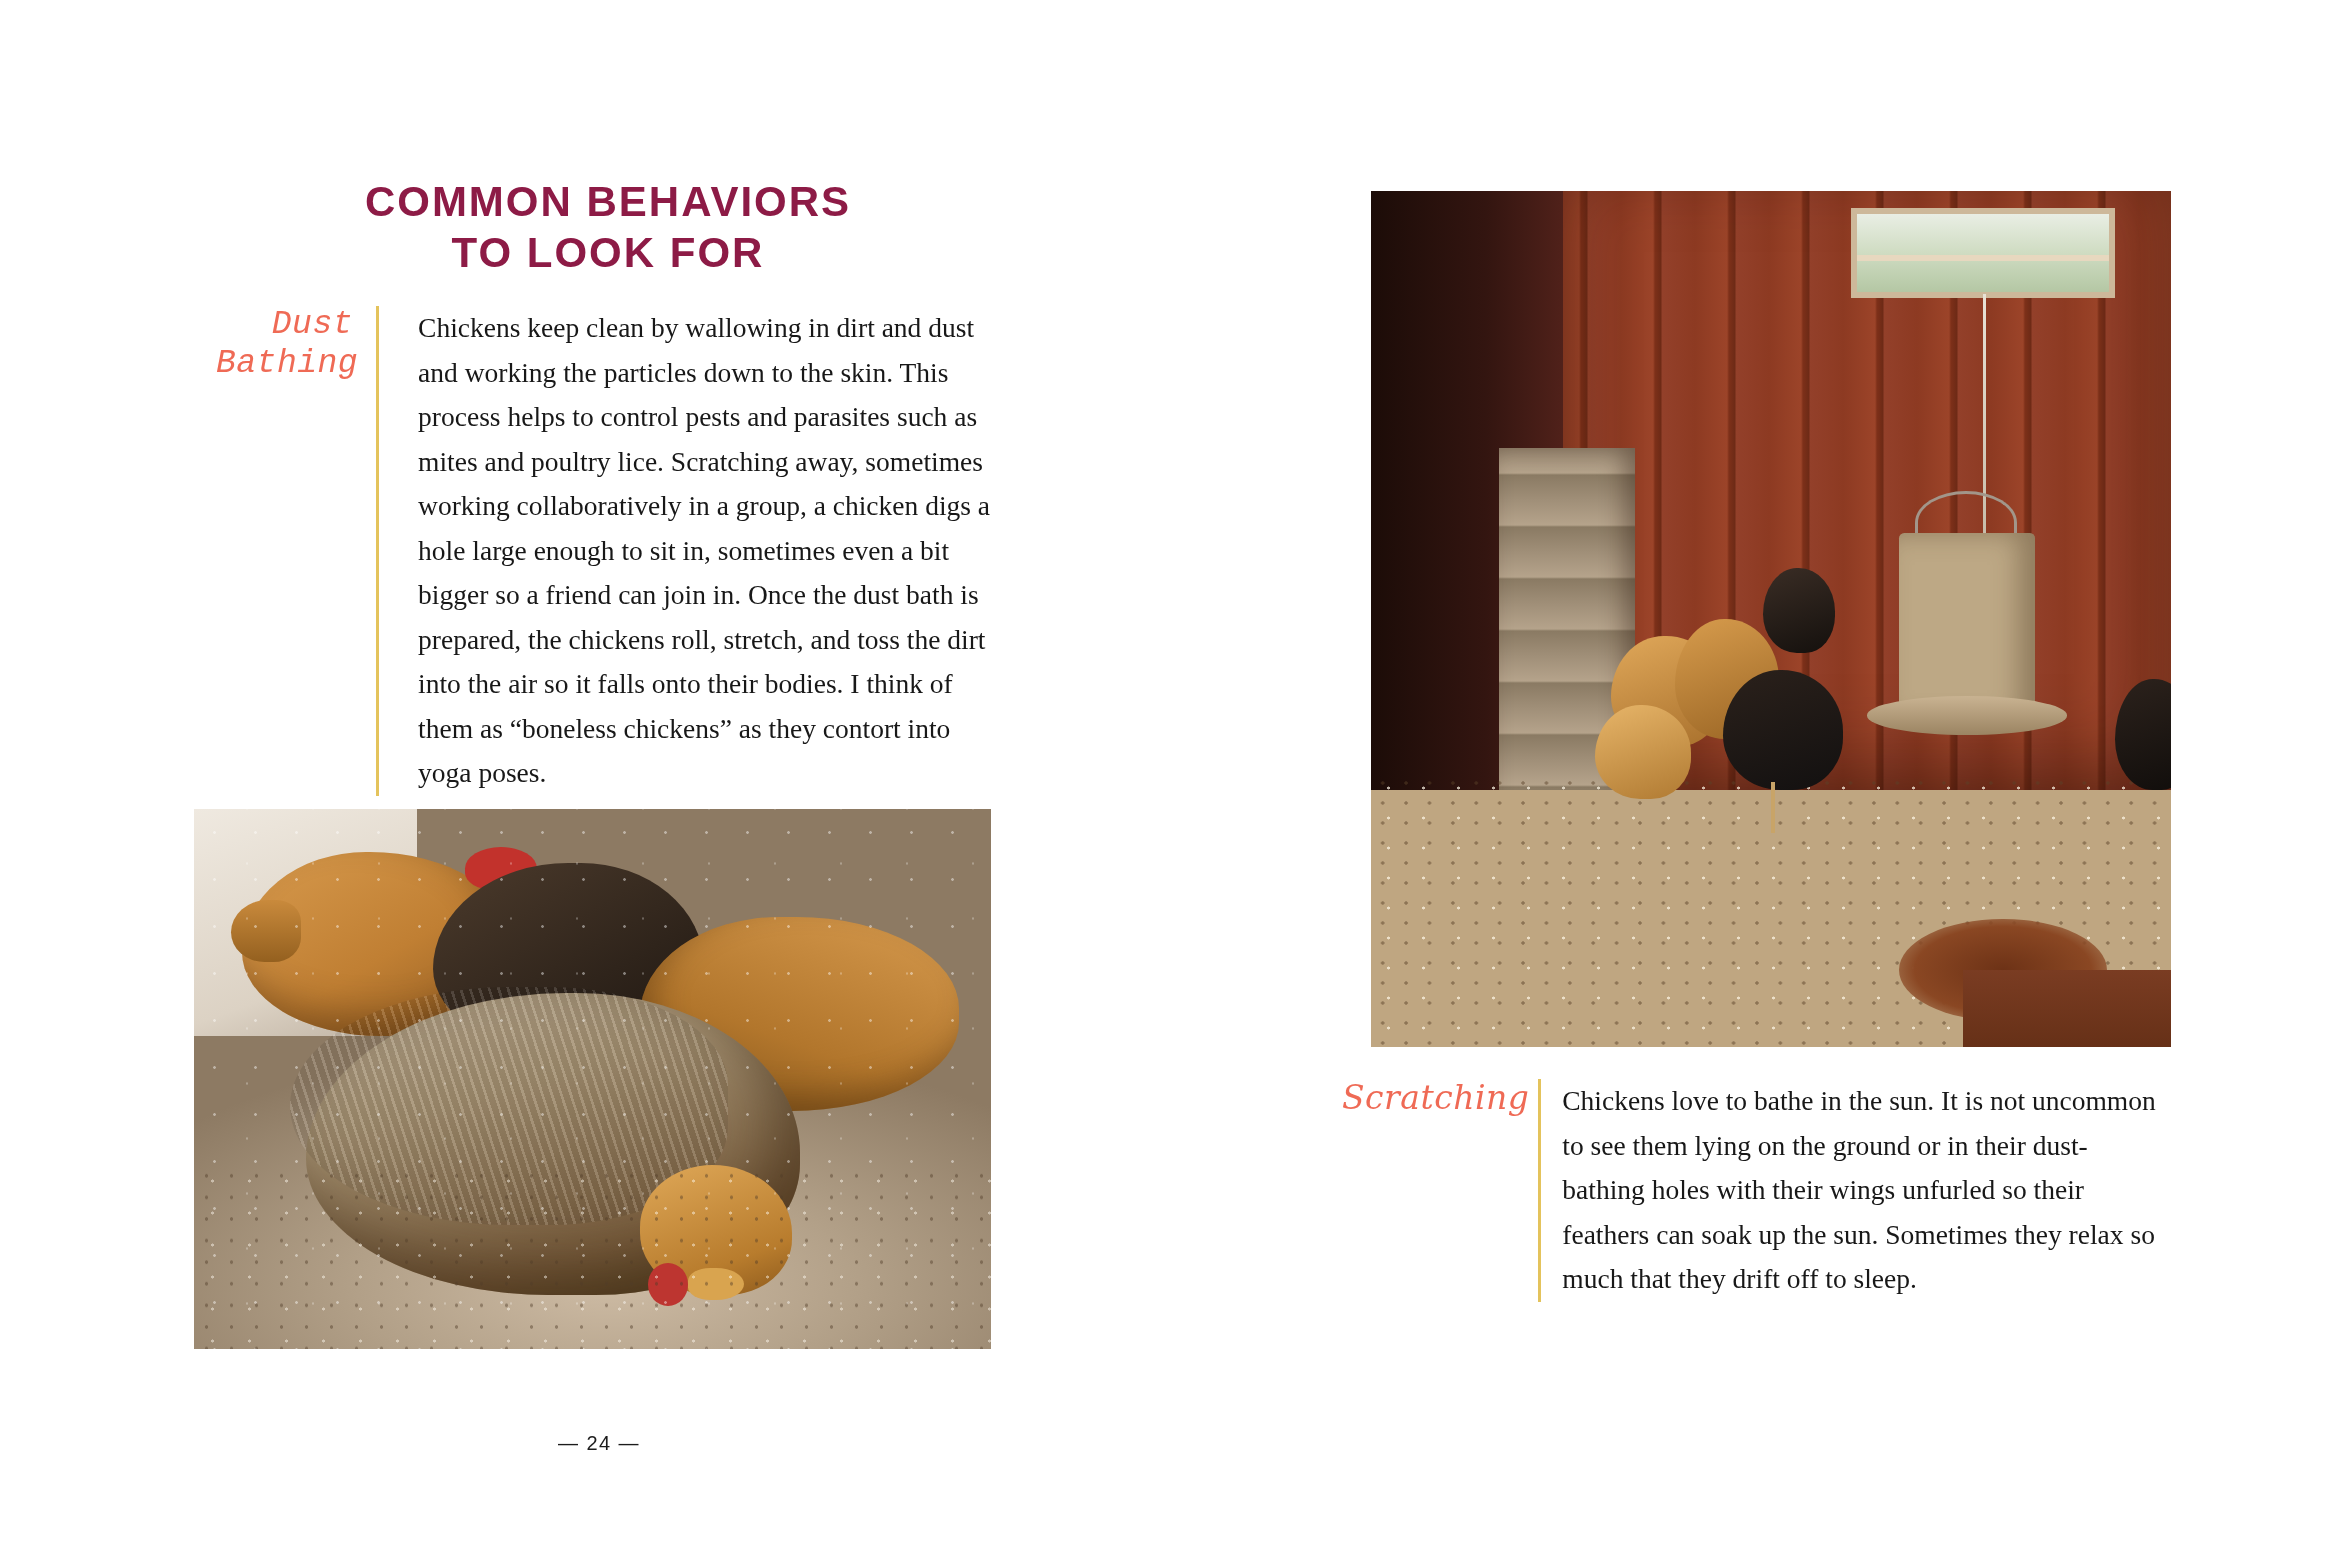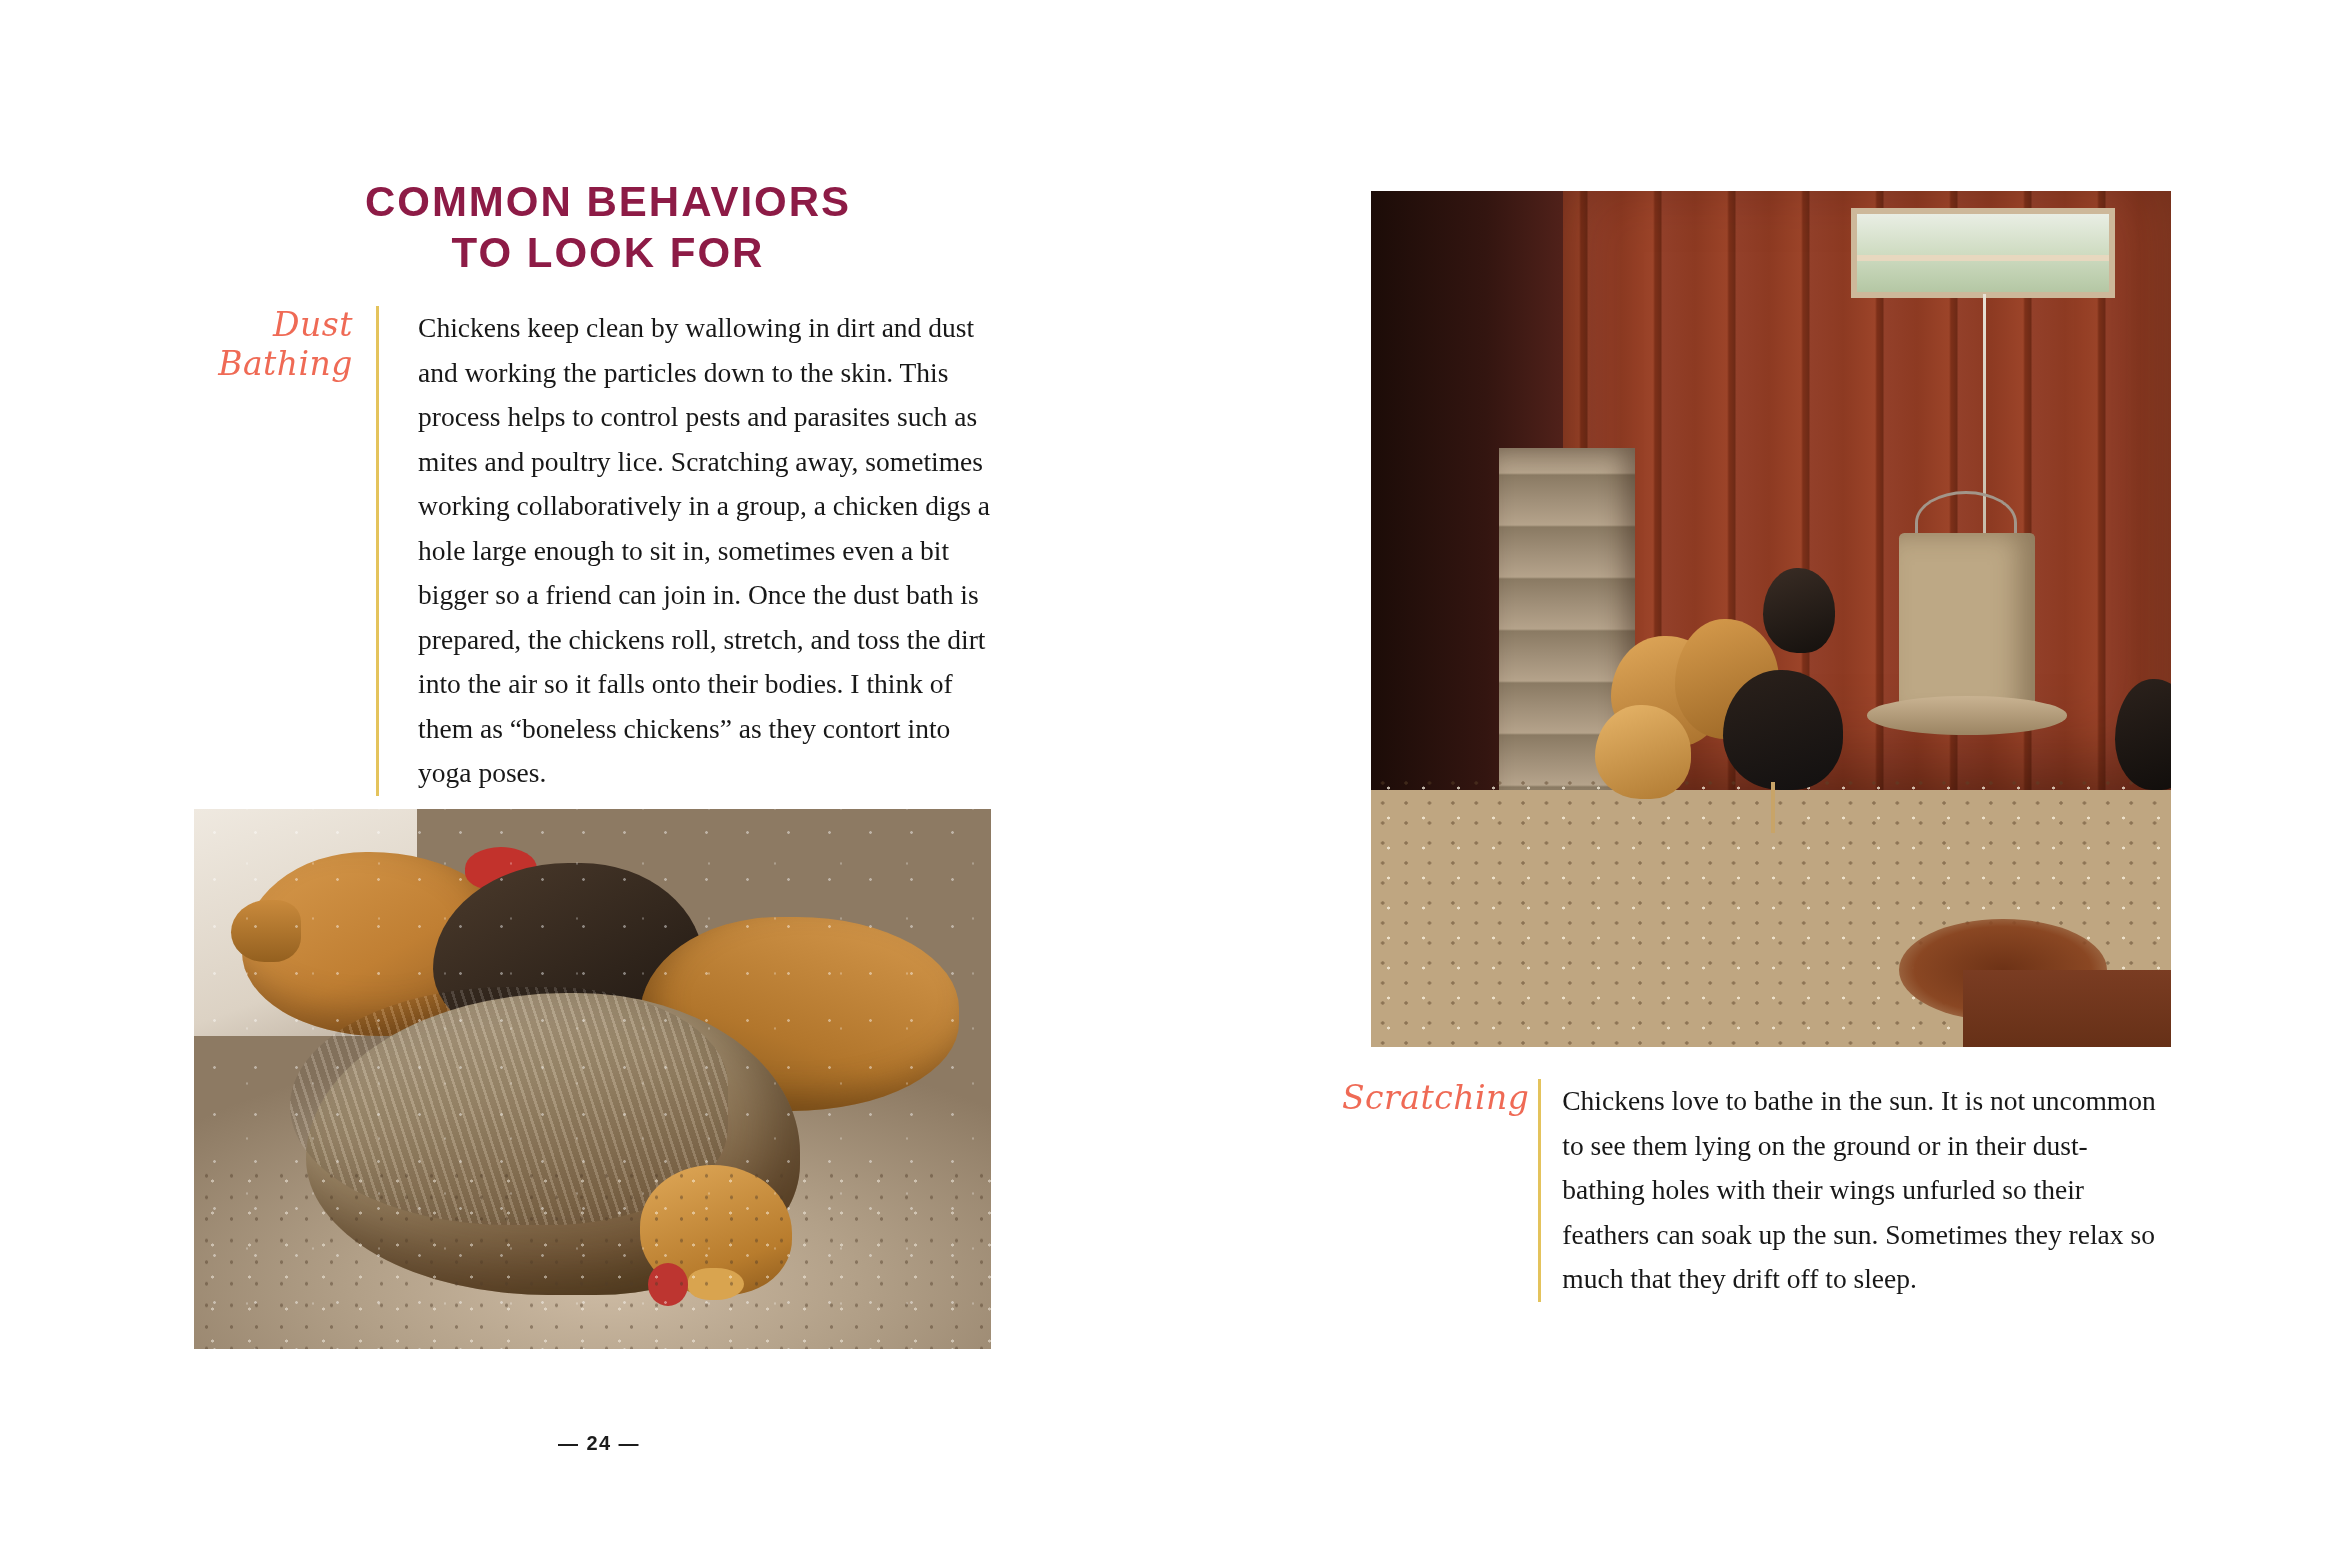--- a/index.html
+++ b/index.html
@@ -83,21 +83,21 @@
     line-height: 1.62;
     color: #181818;
   }
 
   
   .entry-dust {
     left: 216px;
     top: 306px;
     width: 793px;
   }
-  .entry-dust .entry-label { width: 137px; }
+  .entry-dust .entry-label { width: 137px; font-family: Liberation Mono, monospace; }
 
   
   .entry-sun {
     left: 171px;
     top: 1079px;
     width: 820px;
   }
   .entry-sun .entry-label { width: 180px; padding-right: 16px; }
   .entry-sun .entry-body { padding-left: 21.6px; }
 
@@ -333,21 +333,21 @@
     background: #c8a468;
   }
 
   
   .folio {
     position: absolute;
     bottom: 106px;
     width: 100%;
     text-align: center;
     font-family: "Liberation Sans", sans-serif;
-    font-weight: bold;
+    font-weight: normal;
     font-size: 20px;
     letter-spacing: 1.4px;
     color: #1c1c1c;
   }
   .folio-left { left: 0; }
   .folio-left .folio-inner { margin-left: 27px; }
   .folio-right .folio-inner { margin-left: -9px; }
 </style>
 </head>
 <body>

